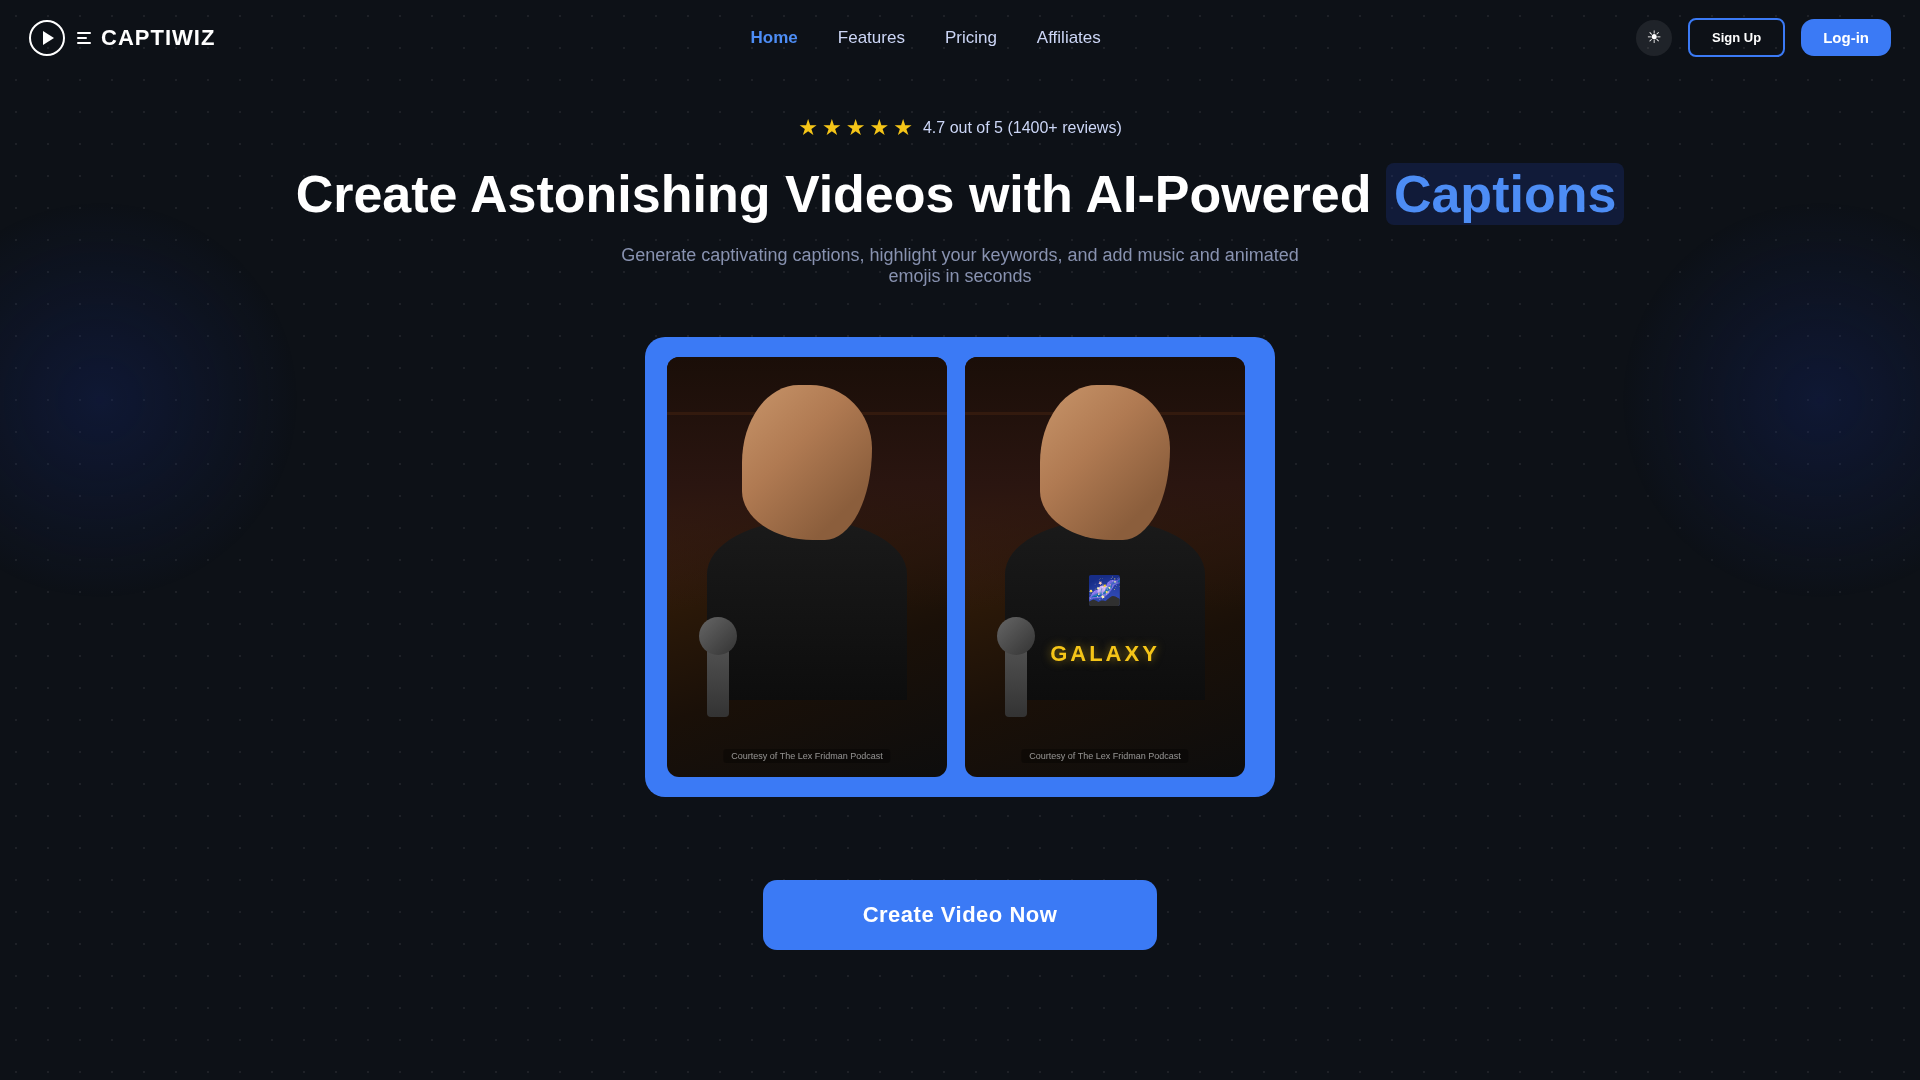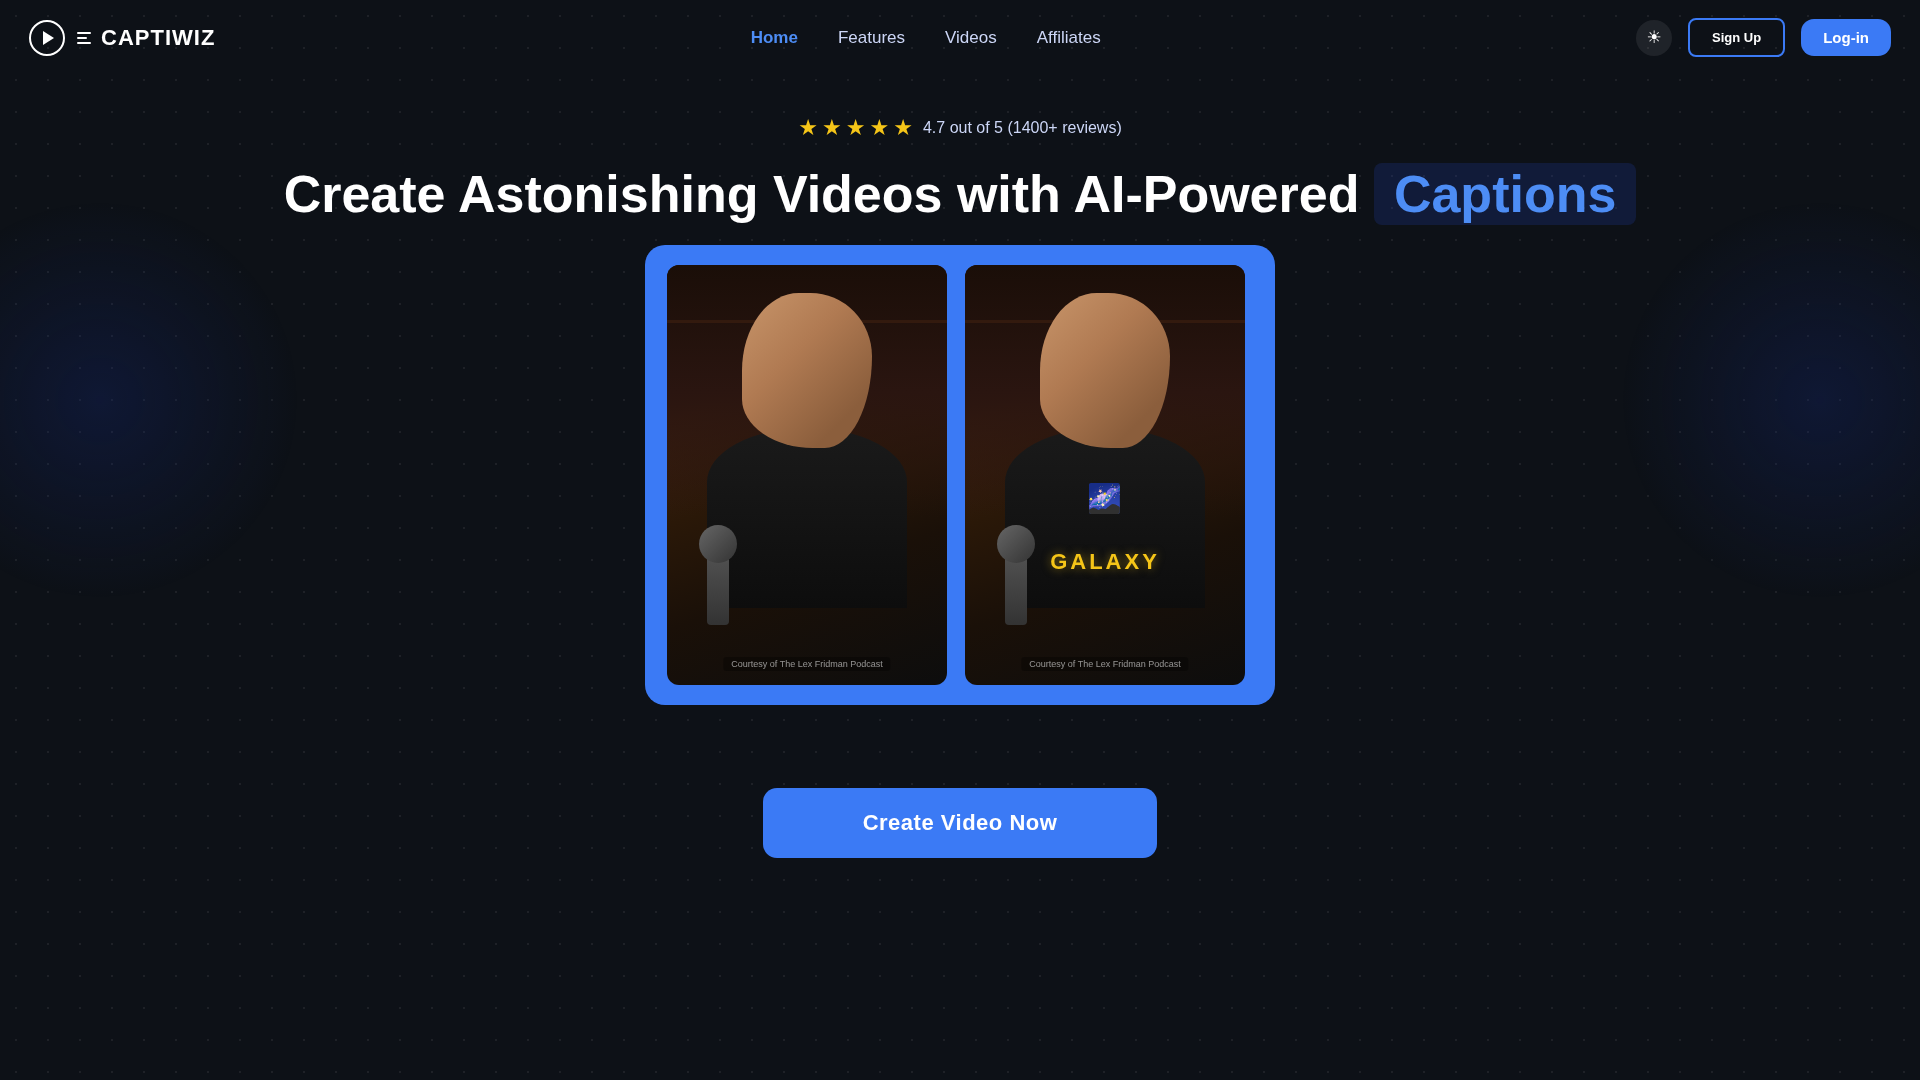--- a/index.html
+++ b/index.html
@@ -191,21 +191,21 @@
       text-align: center;
       line-height: 1.15;
       margin-bottom: 20px;
       position: relative;
     }
 
     .hero-heading .highlight {
       color: #4d8df5;
       background: rgba(30, 60, 160, 0.25);
       border-radius: 8px;
-      padding: 2px 20px;
+      padding: 2px 8px;
     }
 
     .hero-subtext {
       font-size: 18px;
       color: #8892b0;
       text-align: center;
       margin-bottom: 50px;
       max-width: 700px;
     }
 
@@ -434,21 +434,21 @@
   </a>
 
   <ul class="nav-links">
     <li>
       <a href="#" class="active">Home</a>
     </li>
     <li>
       <a href="#">Features</a>
     </li>
     <li>
-      <a href="#">Videos</a>
+      <a href="#">Pricing</a>
     </li>
     <li>
       <a href="#">Affiliates</a>
     </li>
   </ul>
 
   <div class="nav-right">
     <button class="theme-toggle">☀</button>
     <button class="btn-signup">Sign Up</button>
     <button class="btn-login">Log-in</button>
@@ -465,20 +465,21 @@
       <span class="star">★</span>
       <span class="star">★</span>
     </div>
     <span class="rating-text">4.7 out of 5 (1400+ reviews)</span>
   </div>
 
   <h1 class="hero-heading">
     <span>Create Astonishing Videos with AI-Powered </span><span class="highlight">Captions</span>
   </h1>
 
+  <p class="hero-subtext">Generate captivating captions, highlight your keywords, and add music and animated emojis in seconds</p>
 
   <div class="video-container">
 
     <div class="video-card video-card-before">
       <div class="studio-bg"></div>
       <div class="shelf-line"></div>
       <div class="person-silhouette">
         <div class="head-shape"></div>
         <div class="body-shape"></div>
       </div>

